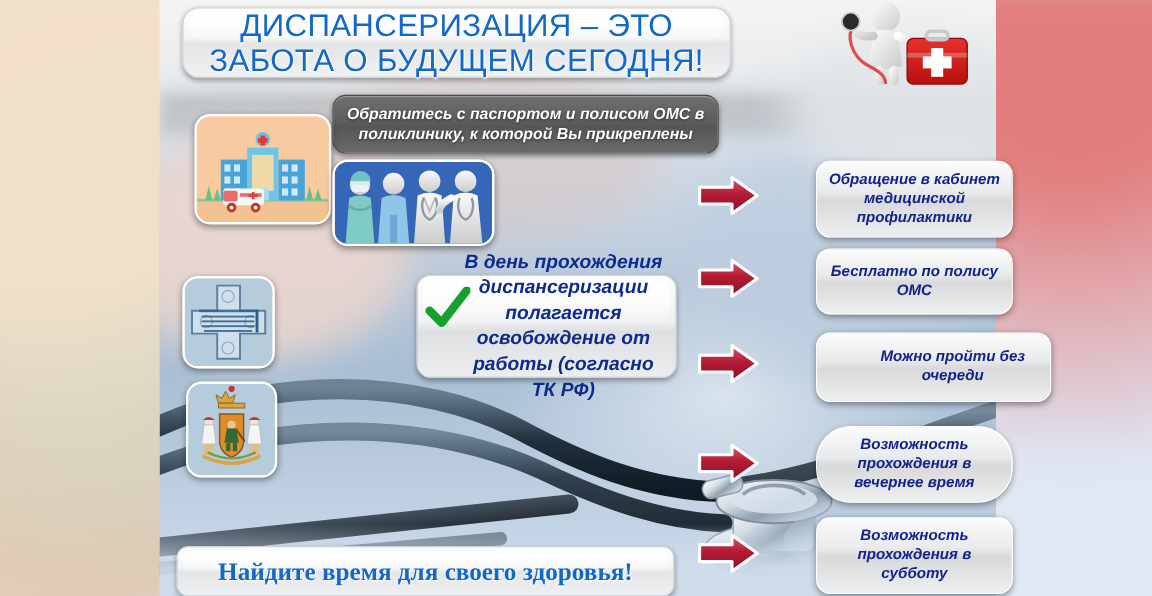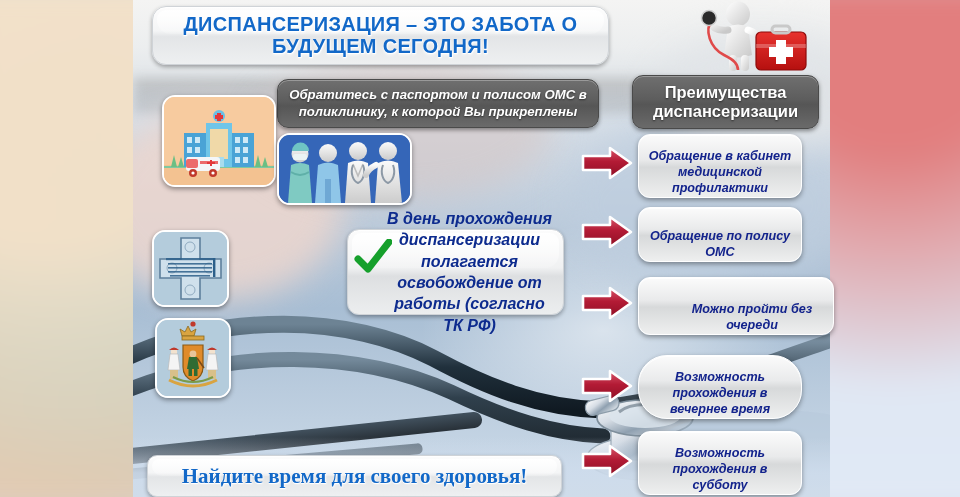--- a/index.html
+++ b/index.html
@@ -57,21 +57,21 @@
     display:flex;align-items:center;justify-content:center;text-align:center;
   }
   .plaque::after{content:"";position:absolute;left:4px;right:4px;top:3px;height:42%;
     border-radius:9px 9px 14px 14px;background:linear-gradient(180deg,rgba(255,255,255,.95),rgba(255,255,255,.15));
     pointer-events:none;}
 
   
   #title-banner{left:152px;top:6px;width:455px;height:57px;border-radius:14px;}
   #title-banner .tx{
     position:relative;z-index:2;
-    font-size:20px;font-weight:bold;line-height:1.08;letter-spacing:.3px;
+    font-size:26px;font-weight:normal;line-height:1.08;letter-spacing:.3px;
     color:#1268c8;
     text-shadow:0 1px 0 #ffffff, 1px 1px 1px rgba(255,255,255,.9), 0 2px 3px rgba(255,255,255,.8);
     padding:0 10px;
   }
 
   
   #bottom-banner{left:147px;top:455px;width:413px;height:40px;border-radius:10px;}
   #bottom-banner .tx{position:relative;z-index:2;font-size:21px;font-weight:bold;color:#1268c8;
     text-shadow:0 1px 0 #fff,1px 1px 2px rgba(255,255,255,.9);font-family:Liberation Serif, serif;}
 
@@ -107,21 +107,21 @@
     background:linear-gradient(180deg,#fcfcfc 0%,#f0f1f2 45%,#dddfe1 55%,#eceeef 100%);}
   #exemption-note .tx{position:relative;z-index:2;font-style:italic;font-weight:bold;
     font-size:16px;line-height:1.33;color:#0d2b8e;padding:2px 8px 2px 36px;text-align:center;}
   #check-icon{position:absolute;left:6px;top:9px;width:38px;height:38px;z-index:3;}
 
   
   .benefit-box{position:absolute;border-radius:12px;
     background:linear-gradient(180deg,#fbfbfb 0%,#e9eaeb 40%,#d7d9da 52%,#eeefef 100%);
     border:1px solid #ffffff;
     box-shadow:0 2px 5px rgba(0,0,0,.38), inset 0 1px 0 rgba(255,255,255,.9);
-    display:flex;align-items:flex-end;justify-content:center;text-align:center;}
+    display:flex;align-items:center;justify-content:center;text-align:center;margin-left:42px;}
   .benefit-box .tx{position:relative;z-index:2;font-style:italic;font-weight:bold;
     color:#13238c;font-size:12.6px;line-height:1.26;padding:0 7px;}
   .arrow{position:absolute;width:54px;height:36px;}
 
   .u{position:absolute;}
 </style>
 </head>
 <body>
 
 <div id="stage">
@@ -202,23 +202,20 @@
   </div>
 
   <div class="plaque" id="title-banner">
     <div class="tx">ДИСПАНСЕРИЗАЦИЯ – ЭТО ЗАБОТА О БУДУЩЕМ СЕГОДНЯ!</div>
   </div>
 
   <div class="dark" id="instruction-box">
     <div class="tx">Обратитесь с паспортом и полисом ОМС в поликлинику, к которой Вы прикреплены</div>
   </div>
 
-  <div class="dark" id="advantages-header">
-    <div class="tx">Преимущества диспансеризации</div>
-  </div>
 
   <div class="card" id="hospital-card">
     <svg viewBox="0 0 110 88" width="110" height="88">
       <rect width="110" height="88" fill="#f7cb9f"></rect>
       <rect x="0" y="68" width="110" height="20" fill="#f3c291"></rect>
       <path d="M0,70 H110" stroke="#7fc8a0" stroke-width="2"></path>
       <rect x="20" y="36" width="22" height="34" fill="#4aa3d6"></rect>
       <rect x="68" y="36" width="22" height="34" fill="#4aa3d6"></rect>
       <rect x="42" y="26" width="26" height="44" fill="#6fc5e8"></rect>
       <rect x="46" y="32" width="18" height="30" fill="#f0d9a8"></rect>
@@ -376,21 +373,21 @@
     <path d="M3,11 h27 v-8 l21,15 l-21,15 v-8 h-27 z" fill="url(#arG)" stroke="#ffffff" stroke-width="2.6" stroke-linejoin="round"></path>
   </svg>
   <div class="benefit-box" style="left:638px;top:134px;width:162px;height:62px;">
     <div class="tx">Обращение в кабинет медицинской профилактики</div>
   </div>
 
   <svg class="arrow" style="left:580px;top:214px;" viewBox="0 0 54 36">
     <path d="M3,11 h27 v-8 l21,15 l-21,15 v-8 h-27 z" fill="url(#arG)" stroke="#ffffff" stroke-width="2.6" stroke-linejoin="round"></path>
   </svg>
   <div class="benefit-box" style="left:638px;top:207px;width:162px;height:53px;">
-    <div class="tx">Обращение по полису ОМС</div>
+    <div class="tx">Бесплатно по полису ОМС</div>
   </div>
 
   <svg class="arrow" style="left:580px;top:285px;" viewBox="0 0 54 36">
     <path d="M3,11 h27 v-8 l21,15 l-21,15 v-8 h-27 z" fill="url(#arG)" stroke="#ffffff" stroke-width="2.6" stroke-linejoin="round"></path>
   </svg>
   <div class="benefit-box" style="left:638px;top:277px;width:162px;height:56px;padding-left:32px;">
     <div class="tx">Можно пройти без очереди</div>
   </div>
 
   <svg class="arrow" style="left:580px;top:368px;" viewBox="0 0 54 36">

